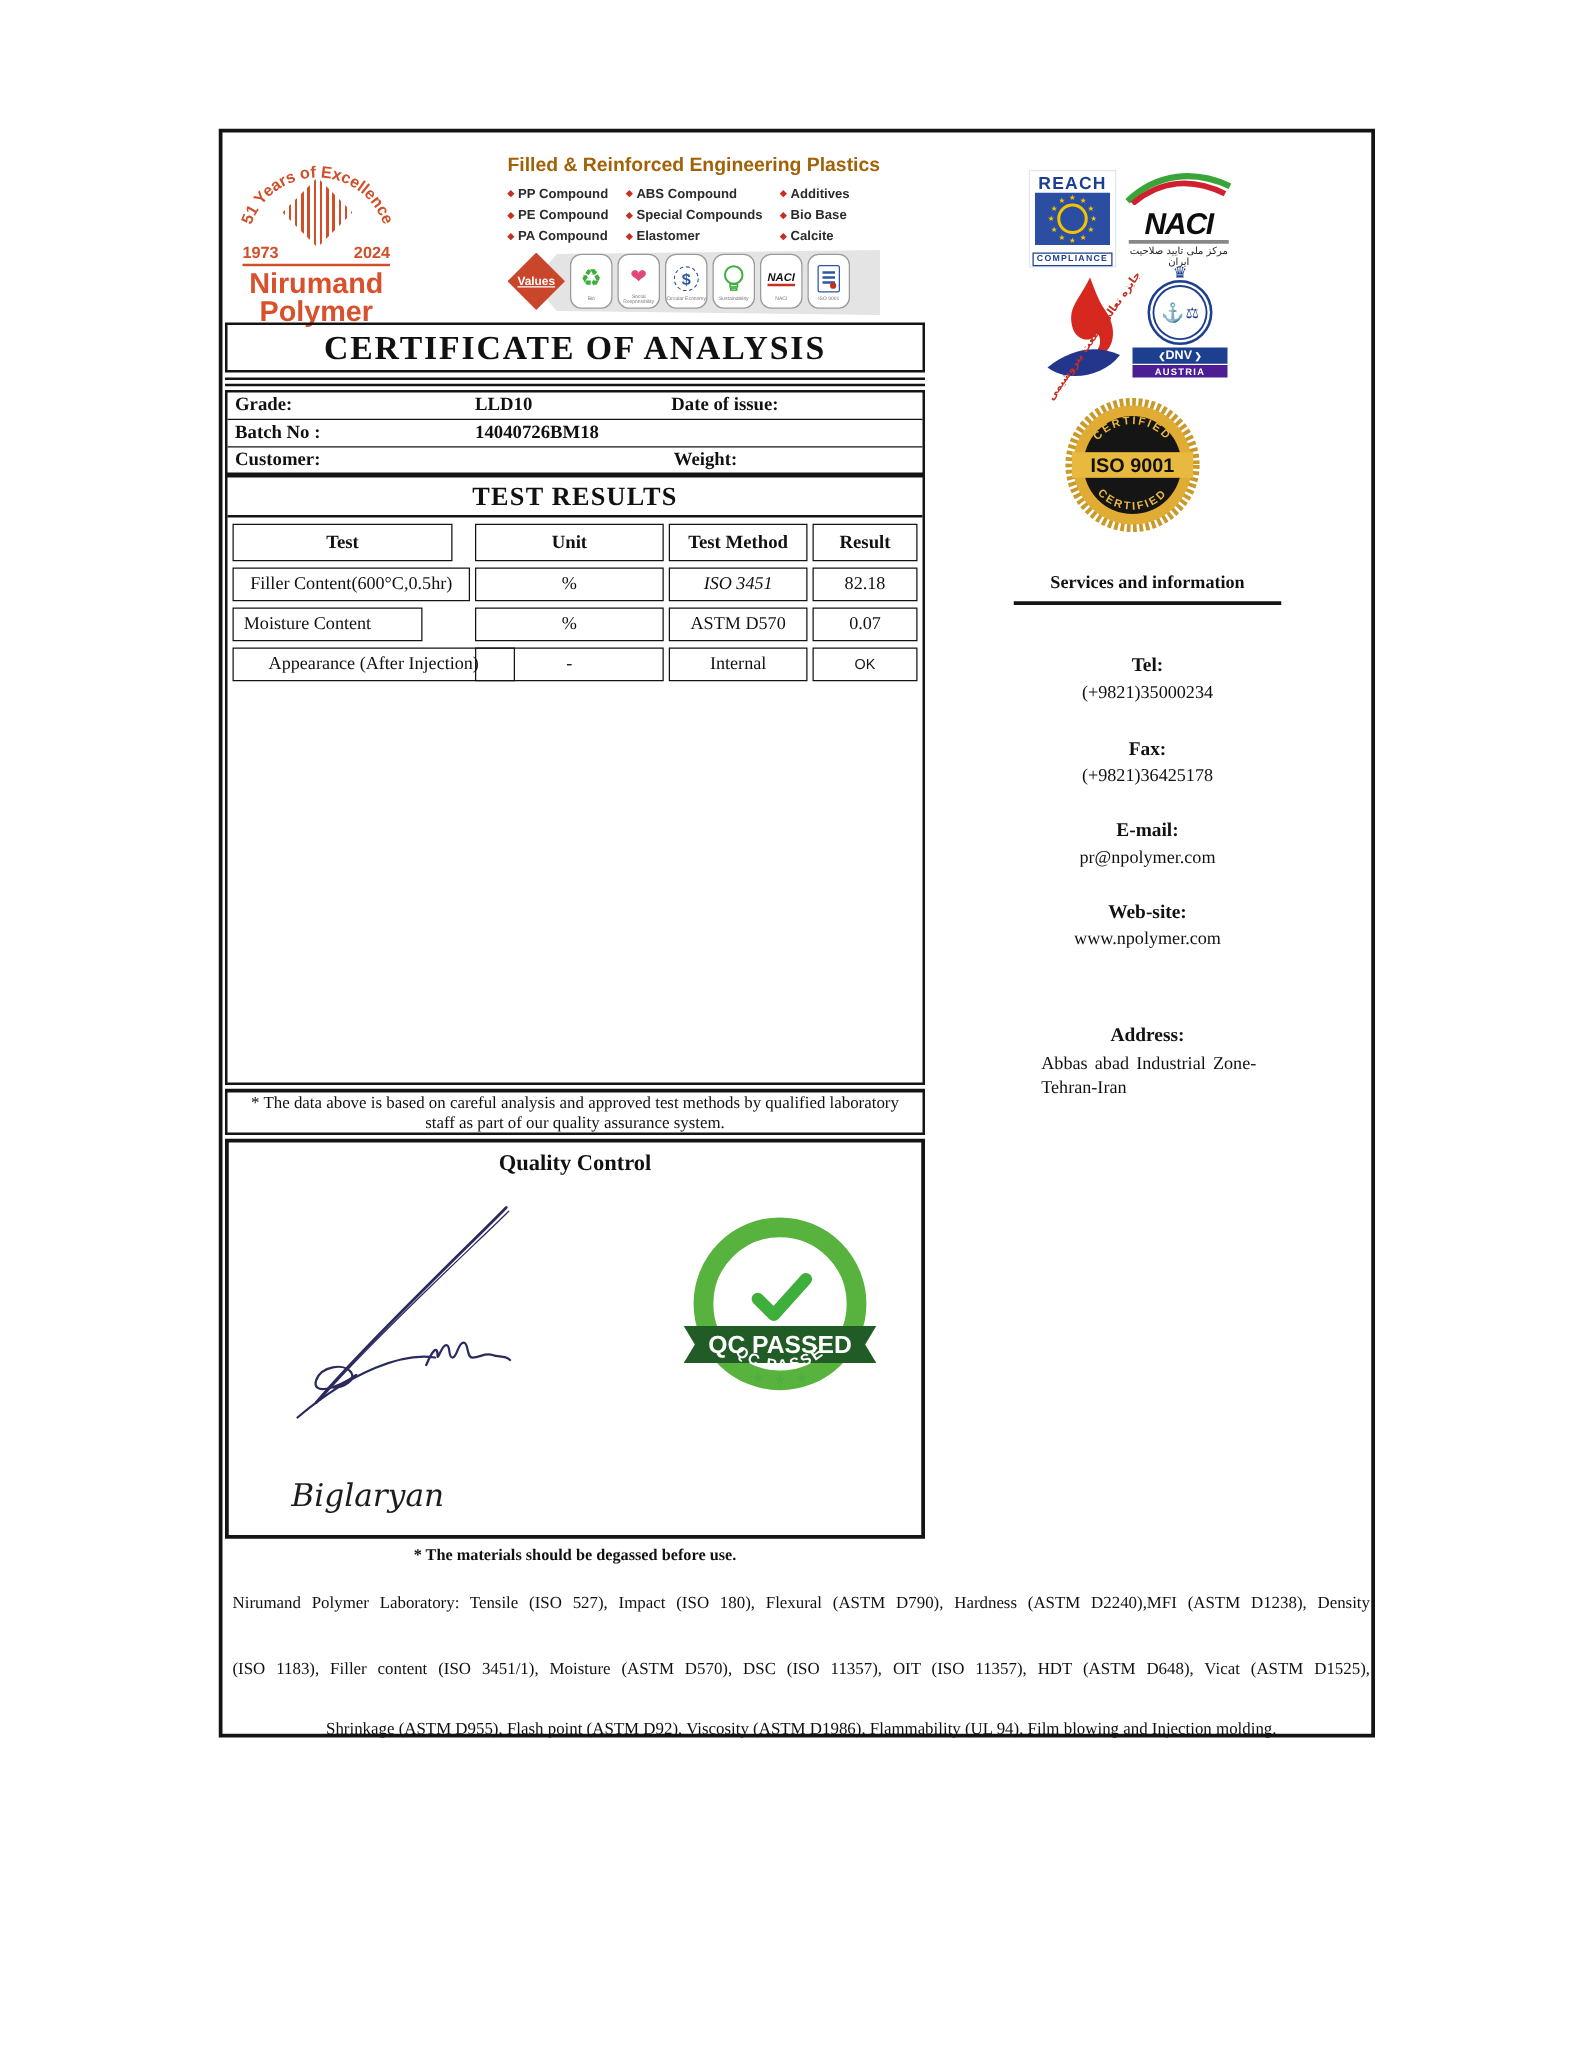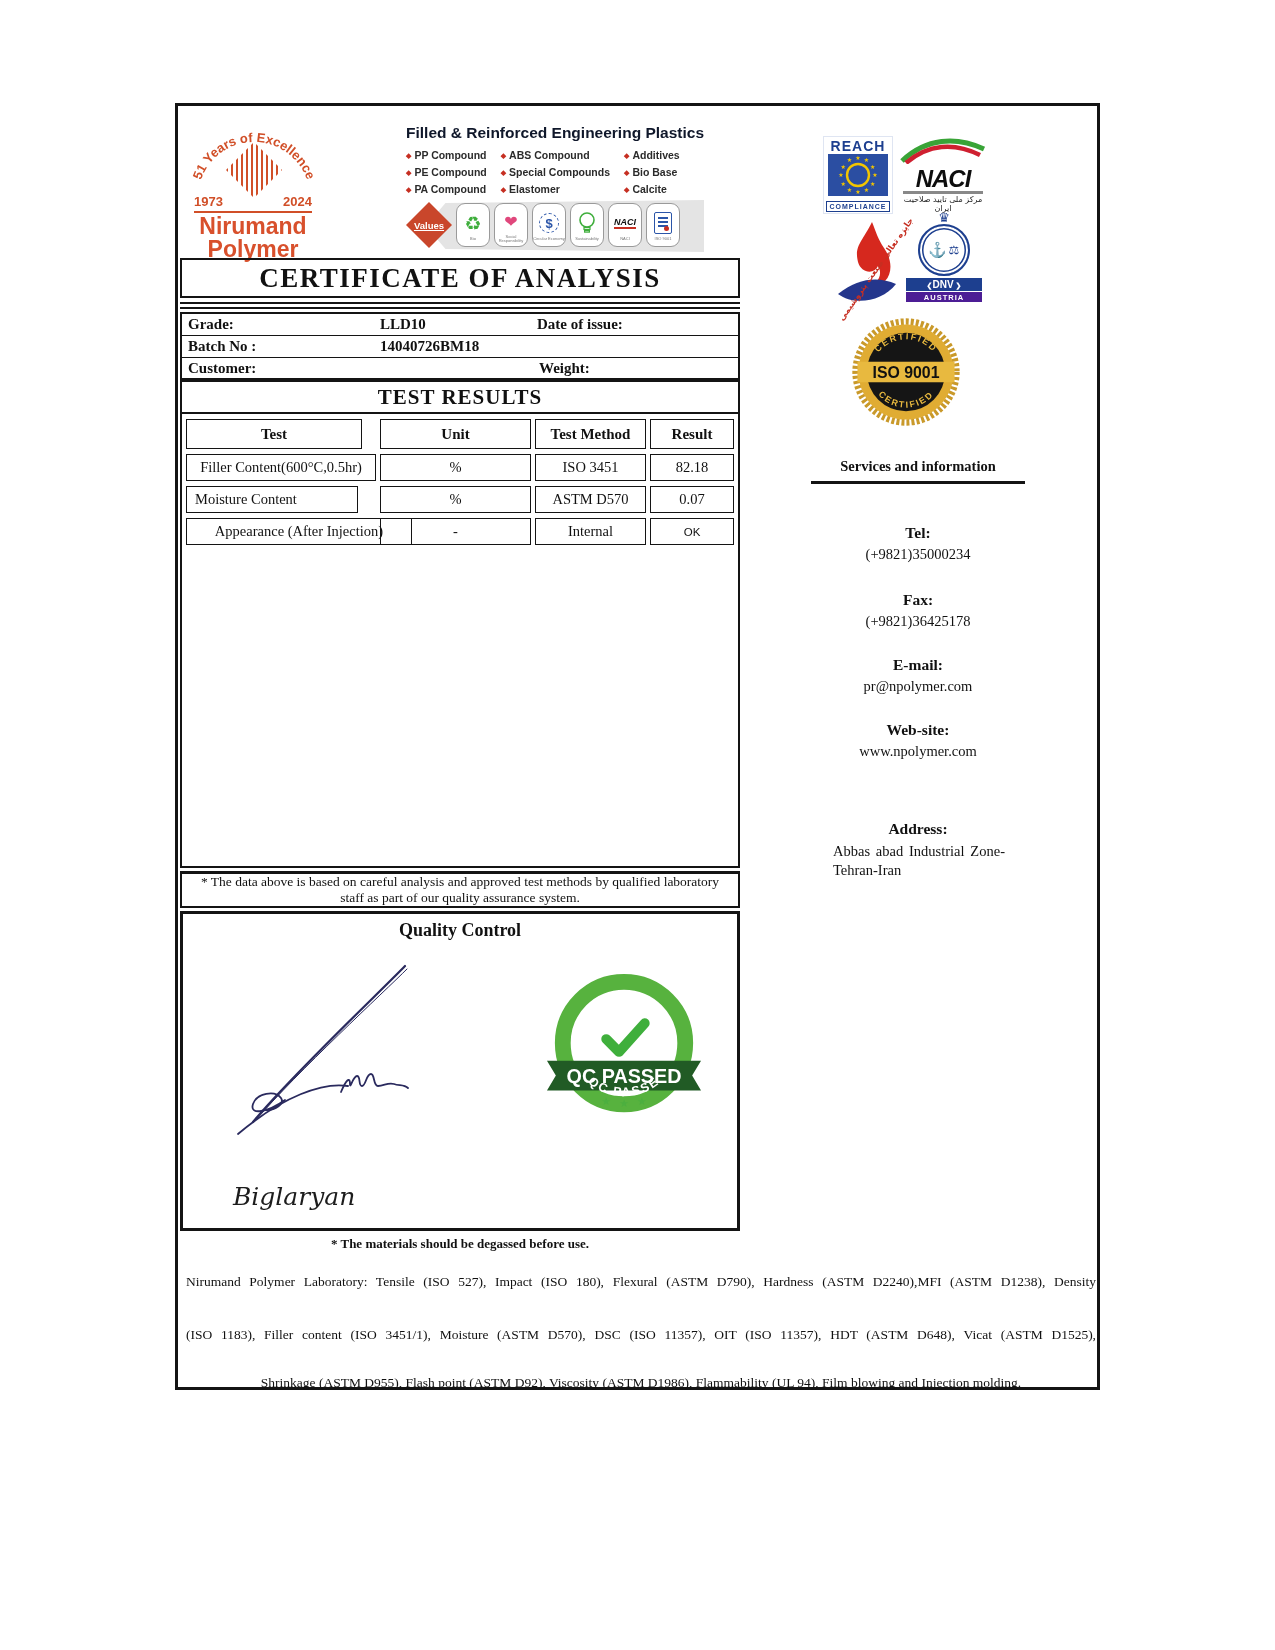--- a/index.html
+++ b/index.html
@@ -17,21 +17,21 @@
   .npYears { display:flex; justify-content:space-between; width:118px; margin:0 auto;
               color:#d14f28; font:bold 13px "Liberation Sans", sans-serif; margin-top:-6px; }
   .npRule { width:118px; height:2px; background:#d14f28; margin:2px auto 2px; }
   .npName { text-align:center; color:#d8502c; font:800 23px/23px "Liberation Sans", sans-serif; }
   .diamond { position:absolute; left:38px; top:28px; width:56px; height:56px;
              clip-path:polygon(50% 0,100% 50%,50% 100%,0 50%);
              background:repeating-linear-gradient(90deg,#d14f28 0 2px,#fff 2px 5px); }
 
   
   .products { left:228px; top:18px; width:300px; }
-  .prodTitle { color:#0f172a; font:800 15.5px "Liberation Sans", sans-serif; letter-spacing:0; }
+  .prodTitle { color:#a16207; font:800 15.5px "Liberation Sans", sans-serif; letter-spacing:0; }
   .prodCols { display:flex; gap:14px; margin-top:5px; }
   .prodCols ul { list-style:none; }
   .prodCols li { font:bold 10.5px/16px "Liberation Sans", sans-serif; color:#2b2b2b; white-space:nowrap; }
   .bullet { color:#c62f22; font-size:7px; vertical-align:1px; margin-right:3px; }
 
   .valuesStrip { position:absolute; left:0px; top:72px; width:300px; height:58px; }
   .valBanner { position:absolute; left:20px; top:4px; width:278px; height:52px; background:#e4e4e4;
                clip-path:polygon(0 50%,7% 6%,100% 0,100% 100%,7% 94%); }
   .valDiamond { position:absolute; left:0; top:6px; width:46px; height:46px; background:#c9462b;
                 clip-path:polygon(50% 0,100% 50%,50% 100%,0 50%);
@@ -322,24 +322,24 @@
       <h2>TEST RESULTS</h2>
     </div>
 
     <div class="cell h" style="left:4px;top:37px;width:176px;height:30px;">Test</div>
     <div class="cell h" style="left:198px;top:37px;width:151px;height:30px;">Unit</div>
     <div class="cell h" style="left:353px;top:37px;width:111px;height:30px;">Test Method</div>
     <div class="cell h" style="left:468px;top:37px;width:84px;height:30px;">Result</div>
 
     <div class="cell" style="left:4px;top:72px;width:190px;height:27px;">Filler Content(600°C,0.5hr)</div>
     <div class="cell" style="left:198px;top:72px;width:151px;height:27px;">%</div>
-    <div class="cell" style="left:353px;top:72px;width:111px;height:27px;">ISO 3451</div>
+    <div class="cell" style="left:353px;top:72px;width:111px;height:27px;font-style:italic;">ISO 3451</div>
     <div class="cell" style="left:468px;top:72px;width:84px;height:27px;">82.18</div>
 
-    <div class="cell" style="left:4px;top:104px;width:172px;height:27px;justify-content:flex-start;padding-left:8px;">Moisture Content</div>
+    <div class="cell" style="left:4px;top:104px;width:152px;height:27px;justify-content:flex-start;padding-left:8px;">Moisture Content</div>
     <div class="cell" style="left:198px;top:104px;width:151px;height:27px;">%</div>
     <div class="cell" style="left:353px;top:104px;width:111px;height:27px;">ASTM D570</div>
     <div class="cell" style="left:468px;top:104px;width:84px;height:27px;">0.07</div>
 
     <div class="cell" style="left:4px;top:136px;width:226px;height:27px;">Appearance (After Injection)</div>
     <div class="cell" style="left:198px;top:136px;width:151px;height:27px;">-</div>
     <div class="cell" style="left:353px;top:136px;width:111px;height:27px;">Internal</div>
     <div class="cell ok" style="left:468px;top:136px;width:84px;height:27px;">OK</div>
   </div>
 

